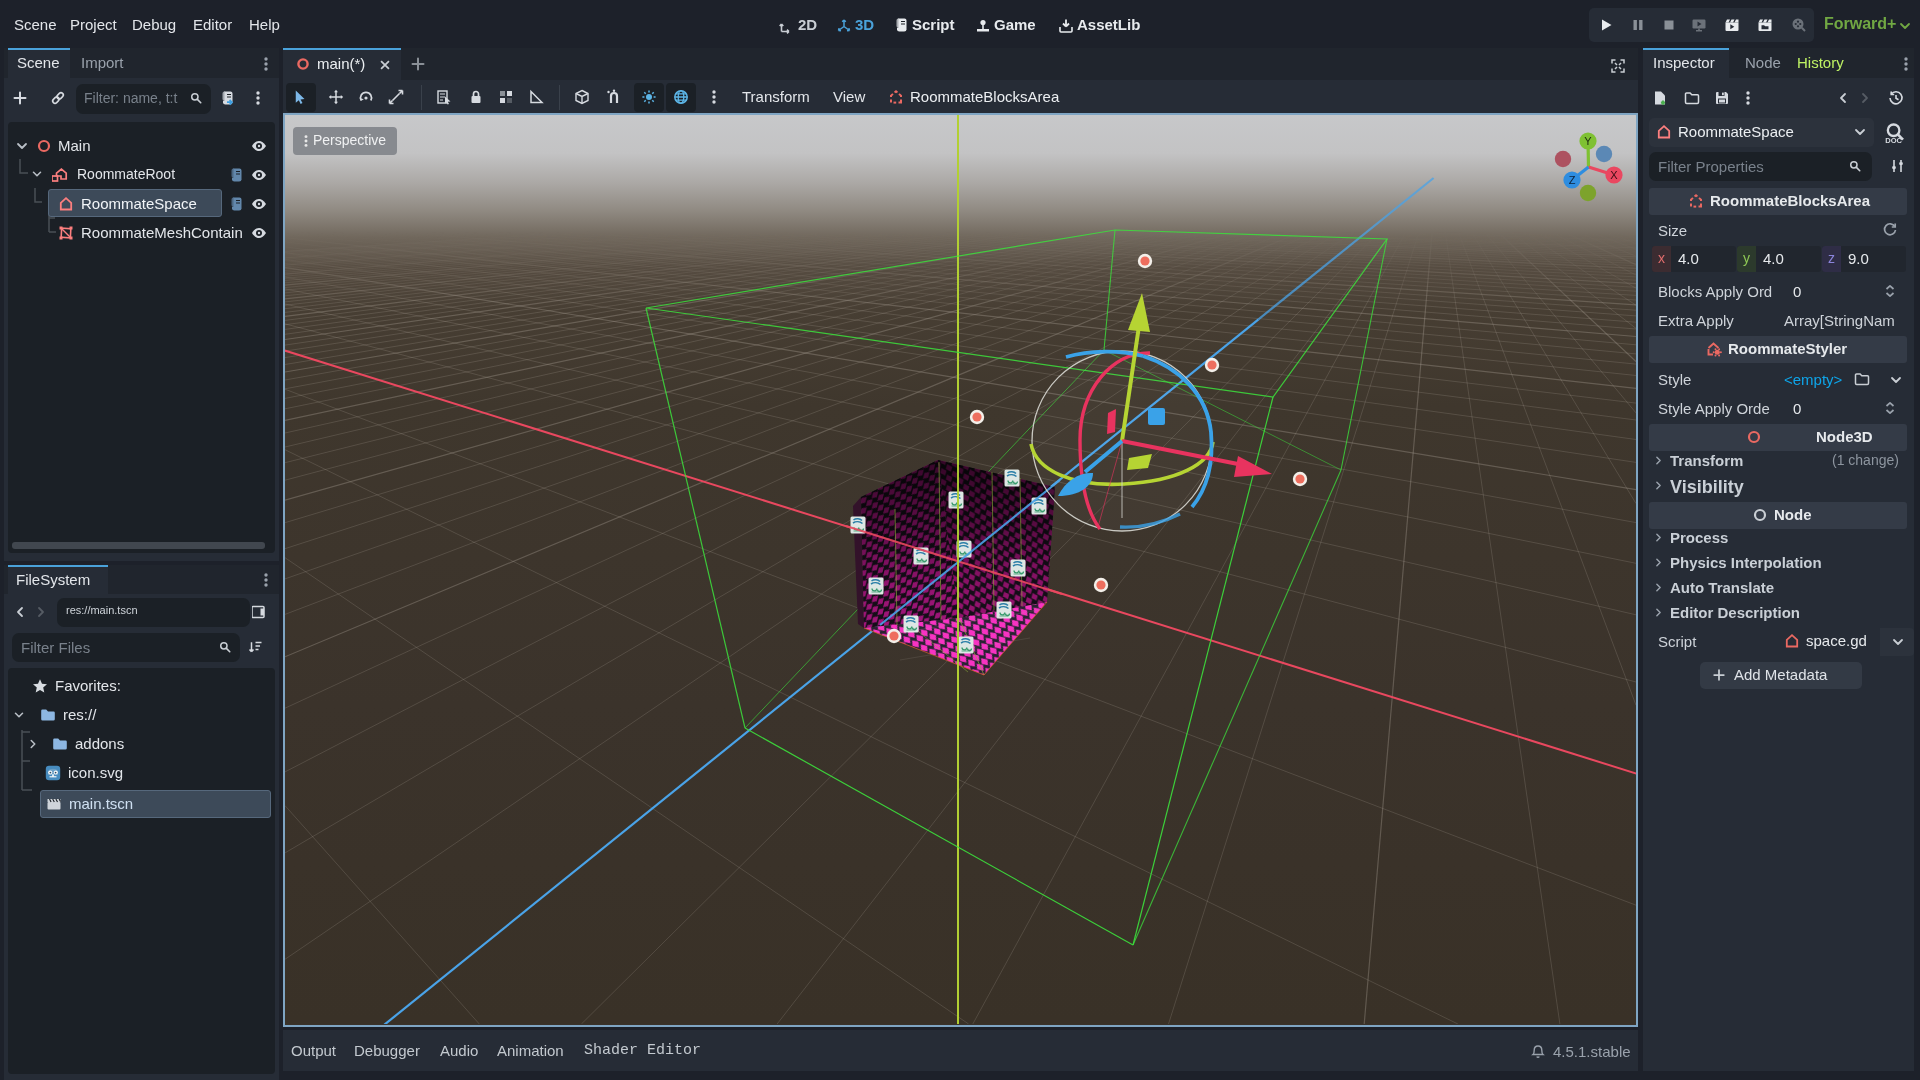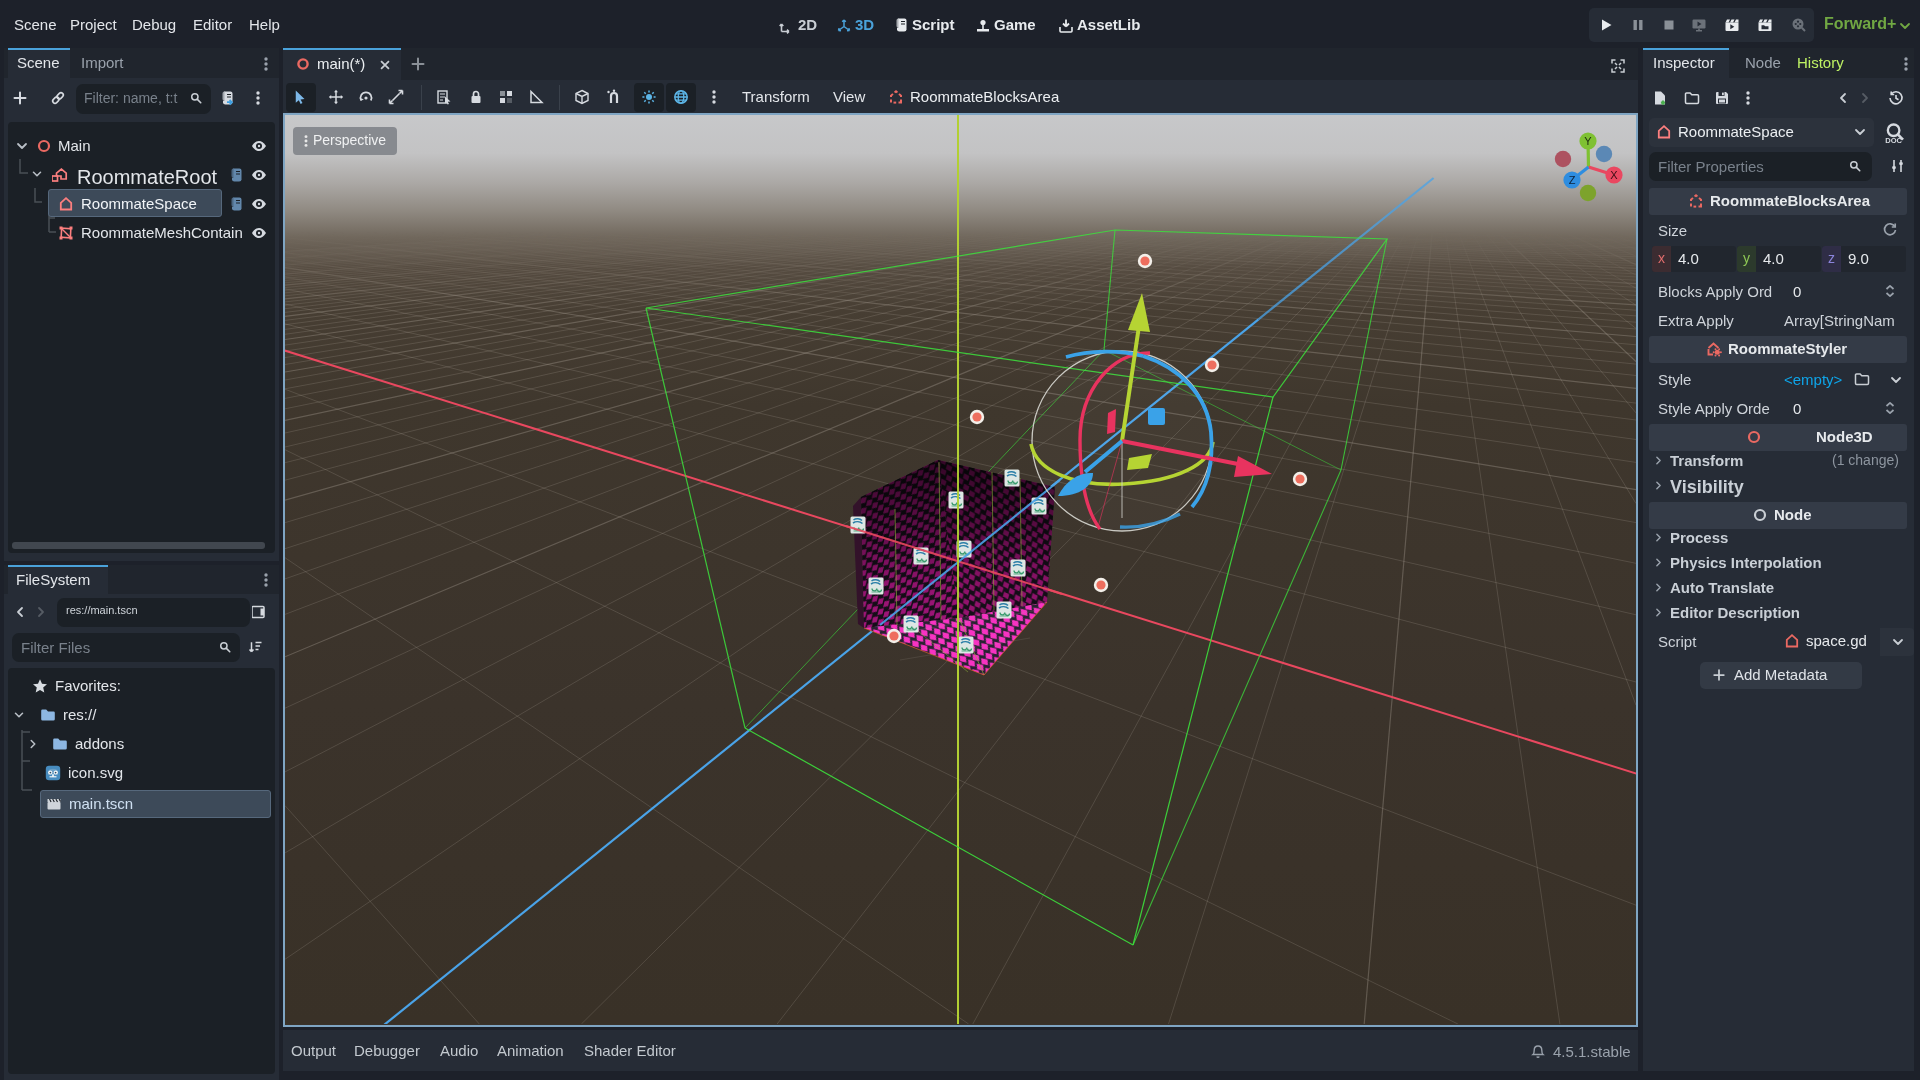--- a/index.html
+++ b/index.html
@@ -132,21 +132,21 @@
     <circle cx="8" cy="8" r="3" fill="#1b2026"></circle>
     <circle cx="8" cy="8" r="1.2" fill="#d6dae0"></circle>
   </svg>
 <svg style="position:absolute;left:30px;top:167px" width="14" height="14" viewBox="0 0 16 16" xmlns="http://www.w3.org/2000/svg">
     <path d="M4,6 L8,10 L12,6" fill="none" stroke="#b9bfc6" stroke-width="1.8" stroke-linecap="round" stroke-linejoin="round"></path>
   </svg>
 <svg style="position:absolute;left:52px;top:167px" width="16" height="16" viewBox="0 0 16 16" xmlns="http://www.w3.org/2000/svg">
     <path d="M4.5,6.2 L9.4,2 L14.2,6.2 V12 H9 V9 H4.5 Z" fill="none" stroke="#fc7f7f" stroke-width="1.7"></path>
     <rect x="2," y="9" width="5.5" height="5" fill="none" stroke="#fc7f7f" stroke-width="1.7"></rect>
   </svg>
-<div style="position:absolute;left:77px;top:166px;color:#e3e6ea;font-size:20px;font-weight:normal;white-space:nowrap;">RoommateRoot</div>
+<div style="position:absolute;left:77px;top:166px;color:#e3e6ea;font-size:14px;font-weight:normal;white-space:nowrap;">RoommateRoot</div>
 <svg style="position:absolute;left:228px;top:167px" width="16" height="16" viewBox="0 0 16 16" xmlns="http://www.w3.org/2000/svg">
     <path d="M5,1.5 h6.5 a2,2 0 0 1 2,2 V11 h-8 V3.5 a2,2 0 0 0 -0.5,-2 Z" fill="#6287ab"></path>
     <path d="M5,1.5 a2,2 0 0 1 2,2 V11 h-1.5 a2,2 0 0 1 -2,-2 V3.5 a2,2 0 0 1 1.5,-2 Z" fill="#6287ab" opacity="0.7"></path>
     <path d="M4,11 h9.5 v1.2 a2.3,2.3 0 0 1 -2.3,2.3 H6.3 A2.3,2.3 0 0 1 4,12.2 Z" fill="#6287ab"></path>
     <path d="M8,4.5 h4 M8,7 h4" stroke="#1b2026" stroke-width="1.1"></path>
   </svg>
 <svg style="position:absolute;left:251px;top:167px" width="16" height="16" viewBox="0 0 16 16" xmlns="http://www.w3.org/2000/svg">
     <path d="M1,8 C3.2,4.4 5.5,3 8,3 C10.5,3 12.8,4.4 15,8 C12.8,11.6 10.5,13 8,13 C5.5,13 3.2,11.6 1,8 Z" fill="#d6dae0"></path>
     <circle cx="8" cy="8" r="3" fill="#1b2026"></circle>
     <circle cx="8" cy="8" r="1.2" fill="#d6dae0"></circle>
@@ -713,21 +713,21 @@
     <circle cx="8" cy="3" r="1.7" fill="#e8e8e8"></circle>
     <circle cx="8" cy="8" r="1.7" fill="#e8e8e8"></circle>
     <circle cx="8" cy="13" r="1.7" fill="#e8e8e8"></circle>
   </svg>
 <div style="position:absolute;left:313px;top:132px;color:#f0f1f2;font-size:14px;font-weight:normal;white-space:nowrap;">Perspective</div>
 <div style="position:absolute;left:283px;top:1030px;width:1355px;height:41px;background:#262c36"></div>
 <div style="position:absolute;left:291px;top:1042px;color:#c3c9cf;font-size:15px;font-weight:normal;white-space:nowrap;">Output</div>
 <div style="position:absolute;left:354px;top:1042px;color:#c3c9cf;font-size:15px;font-weight:normal;white-space:nowrap;">Debugger</div>
 <div style="position:absolute;left:440px;top:1042px;color:#c3c9cf;font-size:15px;font-weight:normal;white-space:nowrap;">Audio</div>
 <div style="position:absolute;left:497px;top:1042px;color:#c3c9cf;font-size:15px;font-weight:normal;white-space:nowrap;">Animation</div>
-<div style="position:absolute;left:584px;top:1042px;color:#c3c9cf;font-size:15px;font-weight:normal;white-space:nowrap;">Shader Editor</div>
+<div style="position:absolute;left:584px;top:1042px;color:#c3c9cf;font-size:15px;font-weight:normal;white-space:nowrap;font-family:Liberation Mono, monospace;">Shader Editor</div>
 <svg style="position:absolute;left:1530px;top:1044px" width="16" height="16" viewBox="0 0 16 16" xmlns="http://www.w3.org/2000/svg">
     <path d="M8,2 C5.6,2 4.2,3.8 4.2,6.2 C4.2,9.5 3,10.5 3,10.5 h10 C13,10.5 11.8,9.5 11.8,6.2 C11.8,3.8 10.4,2 8,2 Z" fill="none" stroke="#9aa2ac" stroke-width="1.4"></path>
     <path d="M6.8,12.4 a1.3,1.3 0 0 0 2.4,0" fill="none" stroke="#9aa2ac" stroke-width="1.4"></path>
   </svg>
 <div style="position:absolute;left:1553px;top:1043px;color:#9aa2ac;font-size:15px;font-weight:normal;white-space:nowrap;">4.5.1.stable</div>
 <div style="position:absolute;left:1638px;top:48px;width:282px;height:1032px;background:#1d212a"></div>
 <div style="position:absolute;left:1643px;top:48px;width:271px;height:1023px;background:#262c36"></div>
 <div style="position:absolute;left:1643px;top:48px;width:271px;height:30px;background:#20252d"></div>
 <div style="position:absolute;left:1643px;top:48px;width:86px;height:30px;background:#262c36;border-top:2px solid #4aa2da"></div>
 <div style="position:absolute;left:1653px;top:54px;color:#e3e6ea;font-size:15px;font-weight:normal;white-space:nowrap;">Inspector</div>

